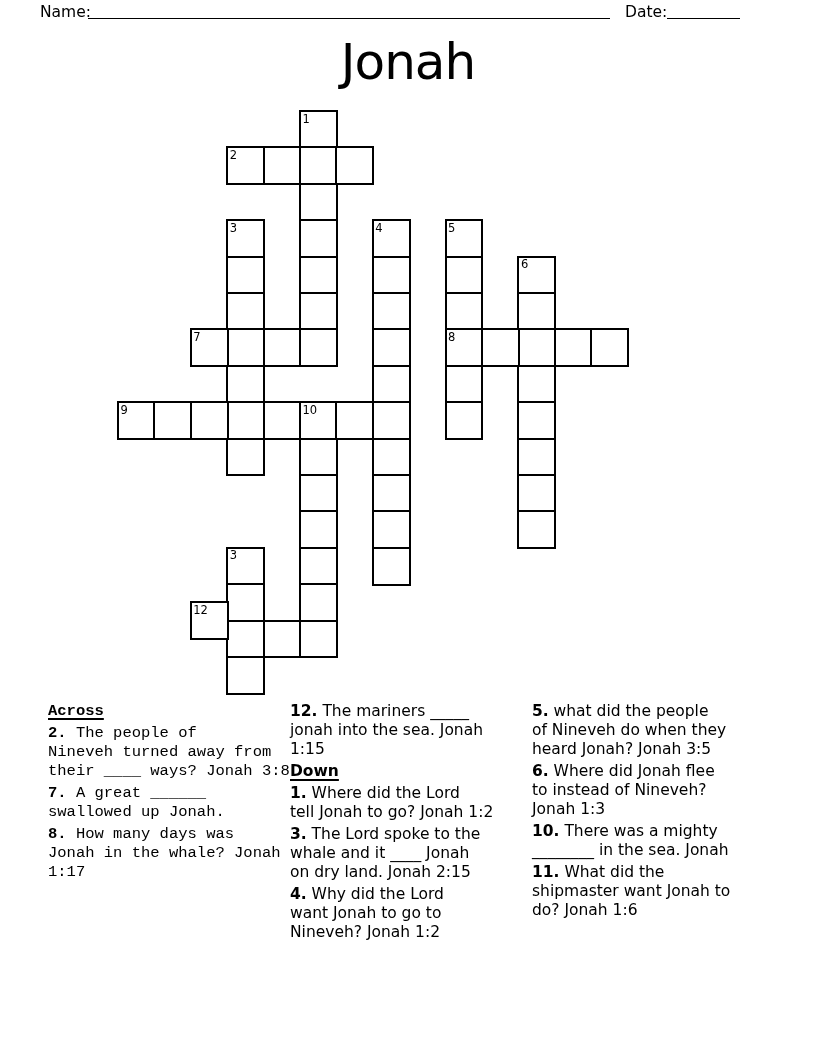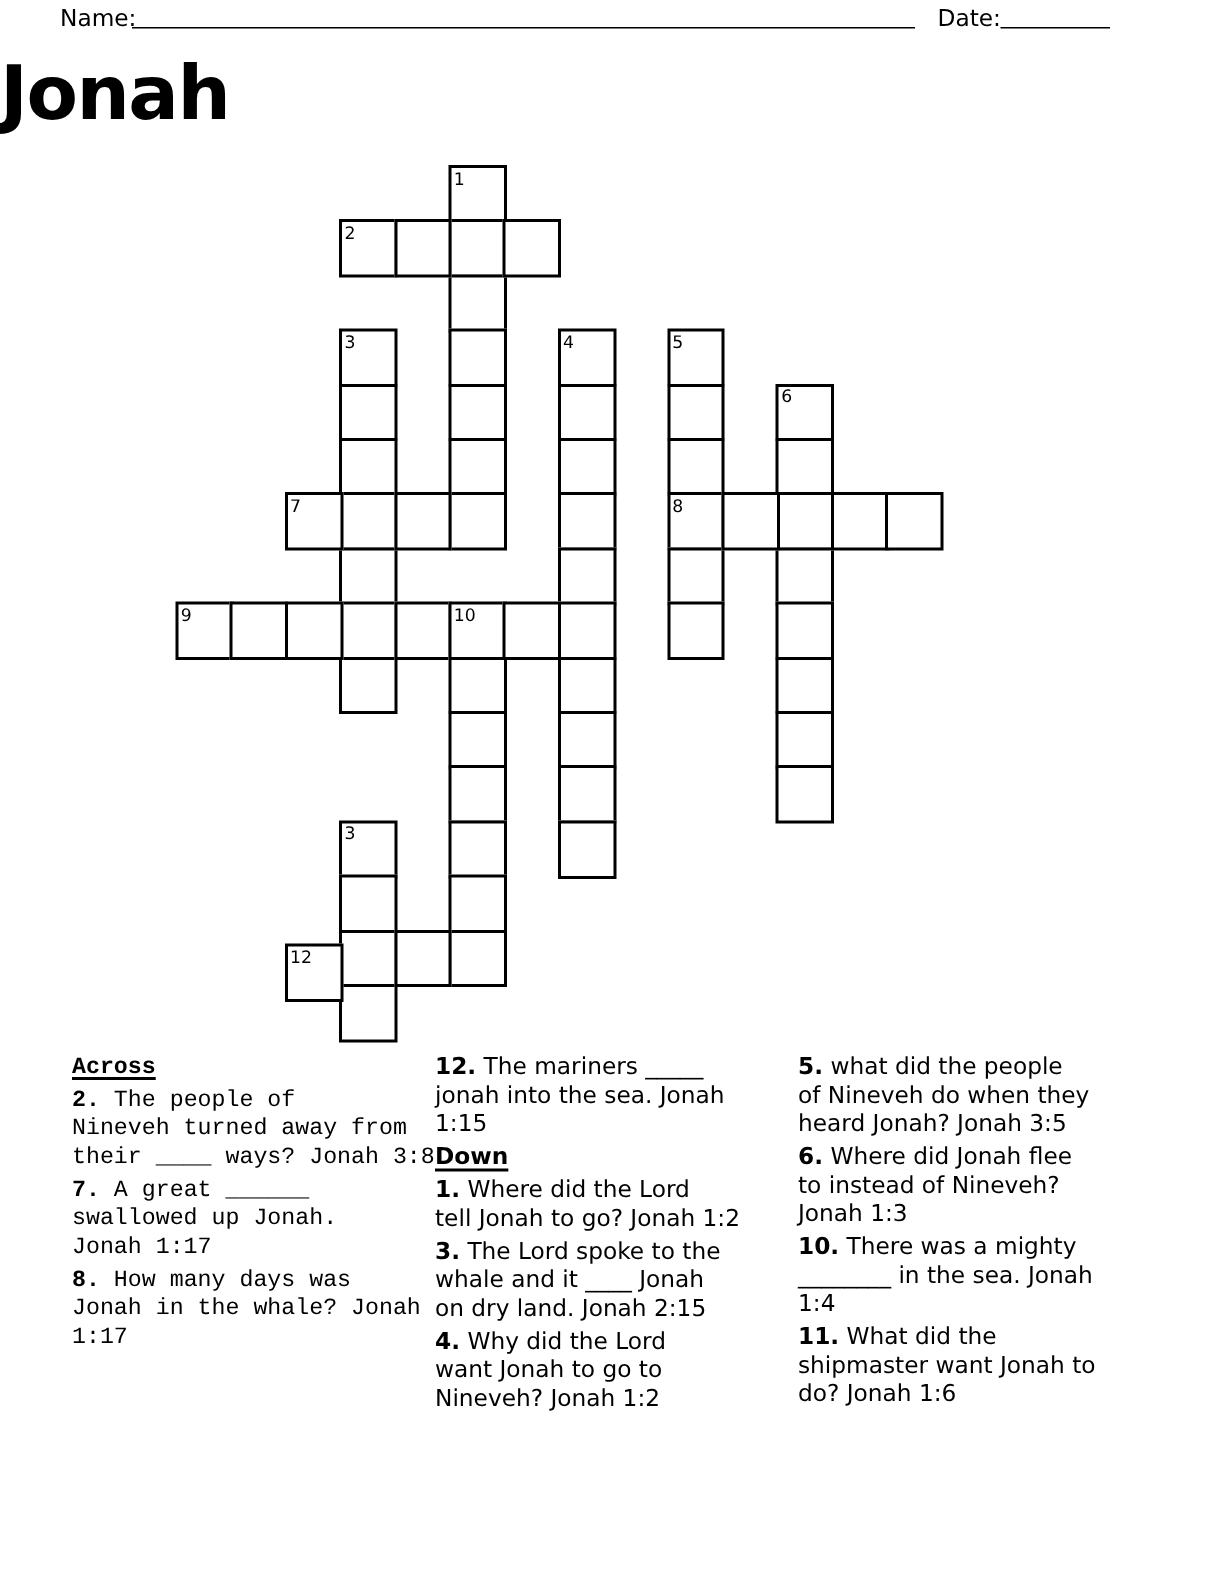--- a/index.html
+++ b/index.html
@@ -8,22 +8,22 @@
     font-family:"DejaVu Sans", sans-serif; position:relative; overflow:hidden;
   }
   .page { position:absolute; inset:0; }
 
   
   .hdr-label { position:absolute; font-size:15.5px; line-height:1; white-space:nowrap;text-align:center; }
   .fill-line { position:absolute; height:0; border-bottom:1.6px solid #000; }
 
   
   .title {
-    position:absolute; left:0; right:0; top:37px; text-align:left;
-    font-size:50px; line-height:1; letter-spacing:-1px; font-weight:700;
+    position:absolute; left:0; right:0; top:37px; text-align:center;
+    font-size:50px; line-height:1; letter-spacing:-1px; font-weight:400;
   }
 
   
   #grid { position:absolute; left:117px; top:110px; }
   .cell {
     position:absolute; width:38.9px; height:38.9px; box-sizing:border-box;
     background:#fff; border:2.5px solid #000;
   }
   .cell .num {
     position:absolute; top:0.5px; left:1.5px; font-size:11.5px; line-height:1.1;
@@ -133,37 +133,36 @@
       <div class="cell" style="left: 182px; top: 400.4px;"></div>
       <div class="cell" style="left: 182px; top: 436.8px;"></div>
       <div class="cell" style="left: 182px; top: 473.2px;"></div>
       <div class="cell" style="left: 182px; top: 509.6px;"></div>
       <div class="cell" style="left: 109.2px; top: 436.8px;">
         <span class="num">3</span>
       </div>
       <div class="cell" style="left: 109.2px; top: 473.2px;"></div>
       <div class="cell" style="left: 109.2px; top: 509.6px;"></div>
       <div class="cell" style="left: 109.2px; top: 546px;"></div>
-      <div class="cell" style="left: 72.8px; top: 519px;">
+      <div class="cell" style="left: 72.8px; top: 491px;">
         <span class="num">12</span>
       </div>
       <div class="cell" style="left: 145.6px; top: 509.6px;"></div>
     </div>
 
   <div class="clue-col col1" id="clue-col-0">
       <div class="clue-block clue-header">Across</div>
       <div class="clue-block">
         <div class="clue-line"><span class="clue-num">2.</span> The people of</div>
         <div class="clue-line">Nineveh turned away from</div>
         <div class="clue-line">their ____ ways? Jonah 3:8</div>
       </div>
       <div class="clue-block">
         <div class="clue-line"><span class="clue-num">7.</span> A great ______</div>
         <div class="clue-line">swallowed up Jonah.</div>
-        <div class="clue-line">Jonah 1:17</div>
       </div>
       <div class="clue-block">
         <div class="clue-line"><span class="clue-num">8.</span> How many days was</div>
         <div class="clue-line">Jonah in the whale? Jonah</div>
         <div class="clue-line">1:17</div>
       </div>
     </div>
   <div class="clue-col col2" id="clue-col-1">
       <div class="clue-block">
         <div class="clue-line"><span class="clue-num">12.</span> The mariners _____</div>
@@ -193,21 +192,20 @@
         <div class="clue-line">heard Jonah? Jonah 3:5</div>
       </div>
       <div class="clue-block">
         <div class="clue-line"><span class="clue-num">6.</span> Where did Jonah flee</div>
         <div class="clue-line">to instead of Nineveh?</div>
         <div class="clue-line">Jonah 1:3</div>
       </div>
       <div class="clue-block">
         <div class="clue-line"><span class="clue-num">10.</span> There was a mighty</div>
         <div class="clue-line">________ in the sea. Jonah</div>
-        <div class="clue-line">1:4</div>
       </div>
       <div class="clue-block">
         <div class="clue-line"><span class="clue-num">11.</span> What did the</div>
         <div class="clue-line">shipmaster want Jonah to</div>
         <div class="clue-line">do? Jonah 1:6</div>
       </div>
     </div>
 
 </div>
 

